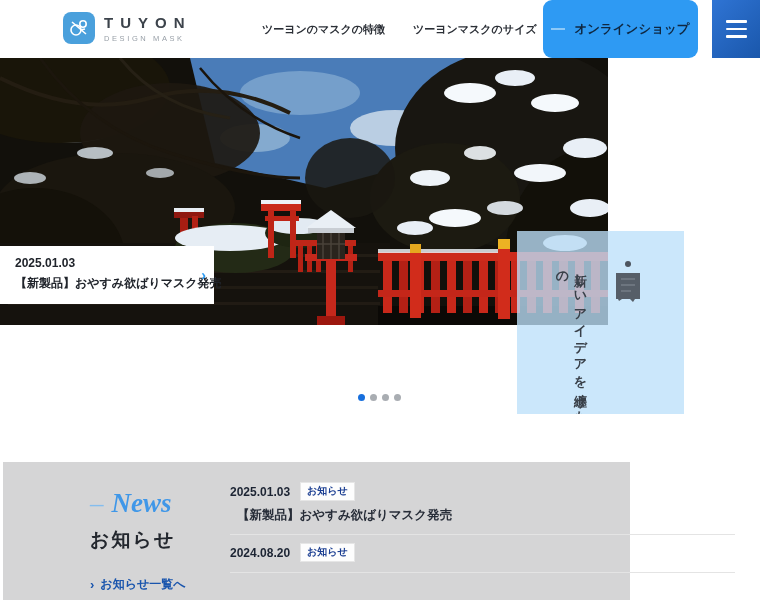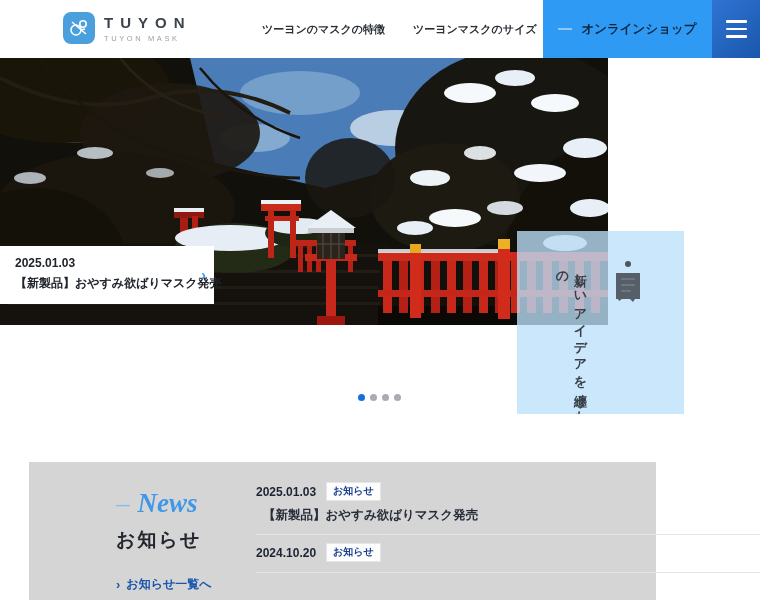--- a/index.html
+++ b/index.html
@@ -10,22 +10,22 @@
     font-family:"Liberation Sans","DejaVu Sans",sans-serif;
   }
   
   .header { position:absolute; left:0; top:0; width:760px; height:58px; background:#fff; }
   .logo { position:absolute; left:36px; top:12px; display:flex; align-items:center; gap:9px;padding-left:27px; }
   .logo-icon { width:32px; height:32px; border-radius:8px; background:#4aa0dc; display:flex; align-items:center; justify-content:center; }
   .logo-text .brand { font-size:15px; font-weight:bold; letter-spacing:7px; color:#3c434b; }
   .logo-text .sub { font-size:7.5px; letter-spacing:2.6px; color:#99a0a8; margin-top:3px; }
   .nav { position:absolute; left:262px; top:0; height:58px; display:flex; align-items:center; gap:28px; }
   .nav a { font-size:11px; font-weight:bold; color:#2b2f36; text-decoration:none; white-space:nowrap; }
-  .shop-btn { position:absolute; left:543px; top:0; width:169px; height:58px; background:#2e9af3;
-    display:flex; align-items:center; justify-content:center; cursor:pointer; }
+  .shop-btn { position:absolute; left:543px; top:0; width:155px; height:58px; background:#2e9af3;
+    display:flex; align-items:center; justify-content:center; cursor:pointer;border-radius:9px; }
   .shop-dash { width:14px; height:2px; background:#8cc9f8; margin-right:9px; }
   .shop-label { font-size:12.5px; font-weight:bold; color:#0f2740; }
   .menu-btn { position:absolute; left:712px; top:0; width:48px; height:58px;
     background:linear-gradient(135deg,#2f74d4 0%,#1a57ab 100%);
     display:flex; flex-direction:column; align-items:center; justify-content:center; gap:5px; cursor:pointer; }
   .menu-btn span { display:block; width:21px; height:2.5px; background:#fff; border-radius:1px; }
   
   .hero { position:absolute; left:0; top:58px; width:608px; height:267px; overflow:hidden; }
   .hero svg { display:block; }
   .slide-news { position:absolute; left:0; top:246px; width:214px; height:58px; background:#fff;
@@ -37,21 +37,21 @@
   .blue-panel { position:absolute; left:517px; top:231px; width:167px; height:183px;
     background:rgba(189,224,250,0.78); overflow:hidden; }
   .v-tagline { position:absolute; left:36px; top:32px; height:160px;
     writing-mode:vertical-rl; font-size:13px; font-weight:bold; color:#394049;
     letter-spacing:2px; overflow:hidden; }
   .seal { position:absolute; left:96px; top:28px; }
   .dots { position:absolute; left:358px; top:394px; display:flex; gap:5px; }
   .dots span { width:7px; height:7px; border-radius:50%; background:#a9adb2; cursor:pointer; }
   .dots span.active { background:#176fdd; }
   
-  .news-sec { position:absolute; left:29px; top:462px; width:627px; height:138px; background:#d5d5d6; }
+  .news-sec { position:absolute; left:3px; top:462px; width:627px; height:138px; background:#d5d5d6; }
   .news-head { position:absolute; left:87px; top:26px; }
   .news-head .en { font-family:"Liberation Serif","DejaVu Serif",serif; font-style:italic;
     font-size:27px; font-weight:bold; color:#3f97e8; }
   .news-head .en .dash { color:#84bdee; font-style:normal; margin-right:8px; font-weight:normal; }
   .news-head .ja { font-size:19px; font-weight:bold; color:#23272e; margin-top:8px; letter-spacing:2px; }
   .view-all { position:absolute; left:87px; top:114px; font-size:12px; font-weight:bold;
     color:#1a55ad; text-decoration:none; display:flex; align-items:center; gap:6px; }
   .view-all .vc { font-size:13px; }
   .news-list { position:absolute; left:227px; top:12px; width:505px; }
   .news-item { padding:8px 0 10px 0; border-bottom:1px solid #e4e4e4; cursor:pointer; }
@@ -71,21 +71,21 @@
     <div class="logo">
       <div class="logo-icon">
         <svg width="22" height="22" viewBox="0 0 22 22">
           <circle cx="8" cy="13" r="5" fill="none" stroke="#fff" stroke-width="1.6"></circle>
           <circle cx="15" cy="7" r="3.2" fill="none" stroke="#fff" stroke-width="1.6"></circle>
           <path d="M4 5 L18 17 M12 13 L17 12" stroke="#fff" stroke-width="1.6" fill="none"></path>
         </svg>
       </div>
       <div class="logo-text">
         <div class="brand">TUYON</div>
-        <div class="sub">TUYON MASK</div>
+        <div class="sub">DESIGN MASK</div>
       </div>
     </div>
     <nav class="nav">
       <a href="#">ツーヨンのマスクの特徴</a>
       <a href="#">ツーヨンマスクのサイズ</a>
     </nav>
     <div class="shop-btn">
       <span class="shop-dash"></span>
       <span class="shop-label">オンラインショップ</span>
     </div>
@@ -240,21 +240,21 @@
     <div class="news-list">
       <div class="news-item">
         <div class="ni-row">
           <span class="ni-date">2025.01.03</span>
           <span class="ni-badge">お知らせ</span>
         </div>
         <div class="ni-title">【新製品】おやすみ欲ばりマスク発売</div>
       </div>
       <div class="news-item">
         <div class="ni-row">
-          <span class="ni-date">2024.10.20</span>
+          <span class="ni-date">2024.08.20</span>
           <span class="ni-badge">お知らせ</span>
         </div>
       </div>
       <div class="news-item">
         
         
       </div>
     </div>
   </div>
 

